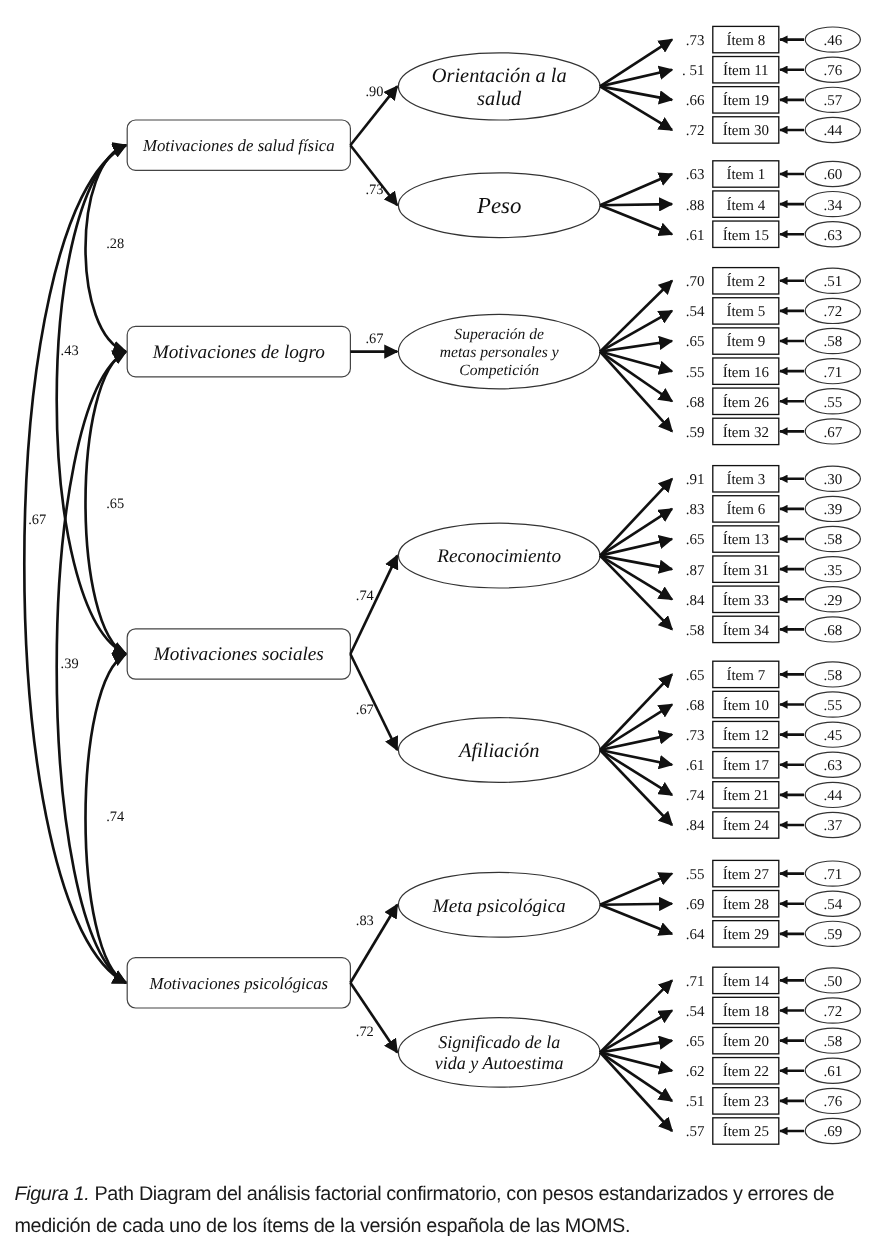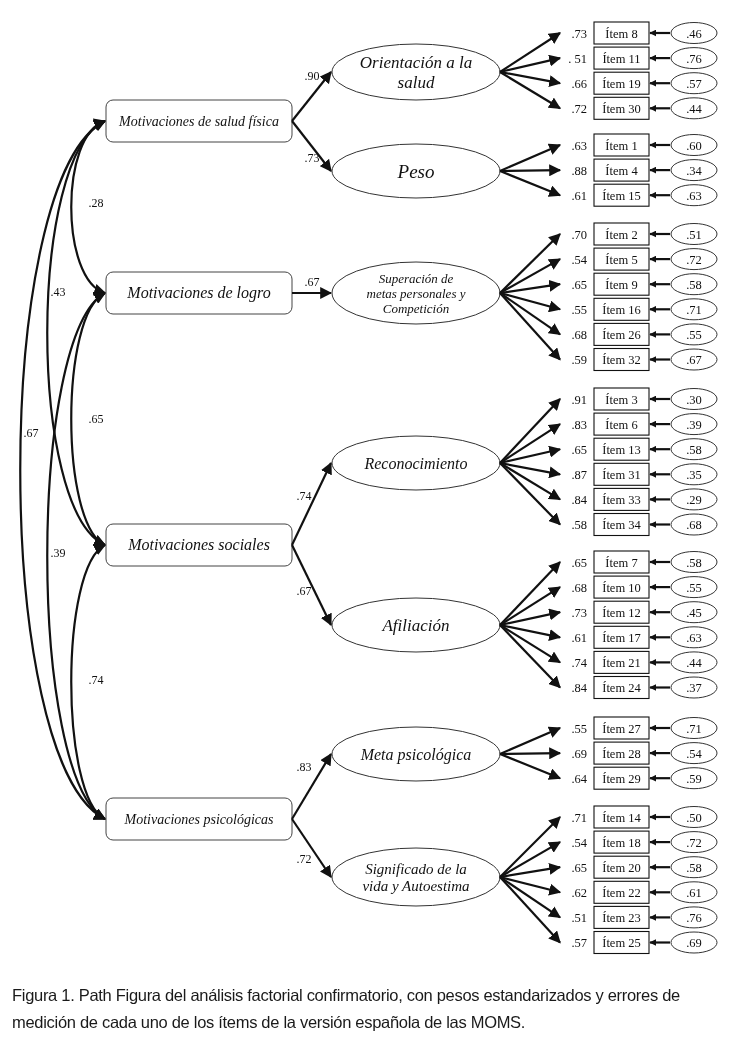--- a/index.html
+++ b/index.html
@@ -1,19 +1,19 @@
 <!DOCTYPE html>
 <html><head>
 <meta charset="utf-8">
 <style>
   html, body { margin: 0; padding: 0; background: #ffffff; }
   body { width: 743px; height: 1049px; position: relative; overflow: hidden; font-family: "Liberation Serif", serif; color: #111; }
   #diagram { position: absolute; left: 0; top: 0; width: 743px; height: 970px; }
   .caption { position: absolute; left: 12px; top: 982px; width: 720px; font-family: "Liberation Sans", sans-serif; font-size: 16.5px; line-height: 27px; color: #1a1a1a; letter-spacing: -0.3px; }
-  .caption .fig { }
+  .caption .fig { font-style: italic; }
   svg text { font-family: "Liberation Serif", serif; fill: #111; }
   .fac-text { font-style: italic; }
 </style>
 </head>
 <body>
 
 <svg id="diagram" xmlns="http://www.w3.org/2000/svg" width="743" height="970" viewBox="0 0 743 970">
   <defs>
     <marker id="arrow" viewBox="0 0 10 10" refX="9" refY="5" markerWidth="7" markerHeight="7" orient="auto-start-reverse" markerUnits="userSpaceOnUse">
       <path d="M0,0 L10,5 L0,10 z" fill="#111"></path>
@@ -405,13 +405,13 @@
         <text x="587" y="947" font-size="12.5" text-anchor="end">.57</text>
         <rect x="594" y="931.5" width="55" height="22" fill="#fff" stroke="#111" stroke-width="1.1"></rect>
         <text x="621.5" y="947" font-size="12.5" text-anchor="middle">Ítem 25</text>
         <line x1="670" y1="942.5" x2="650" y2="942.5" stroke="#111" stroke-width="2.2" marker-end="url(#arrow)"></line>
         <ellipse cx="694" cy="942.5" rx="23" ry="10.5" fill="#fff" stroke="#333" stroke-width="1"></ellipse>
         <text x="694" y="947" font-size="12.5" text-anchor="middle">.69</text>
       </g>
     </g>
 </svg>
 
-<div class="caption"><span class="fig">Figura 1.</span><span> Path Figura del análisis factorial confirmatorio, con pesos estandarizados y errores de medición de cada uno de los ítems de la versión española de las MOMS.</span></div>
+<div class="caption"><span class="fig">Figura 1.</span><span> Path Diagram del análisis factorial confirmatorio, con pesos estandarizados y errores de medición de cada uno de los ítems de la versión española de las MOMS.</span></div>
 
 </body></html>

